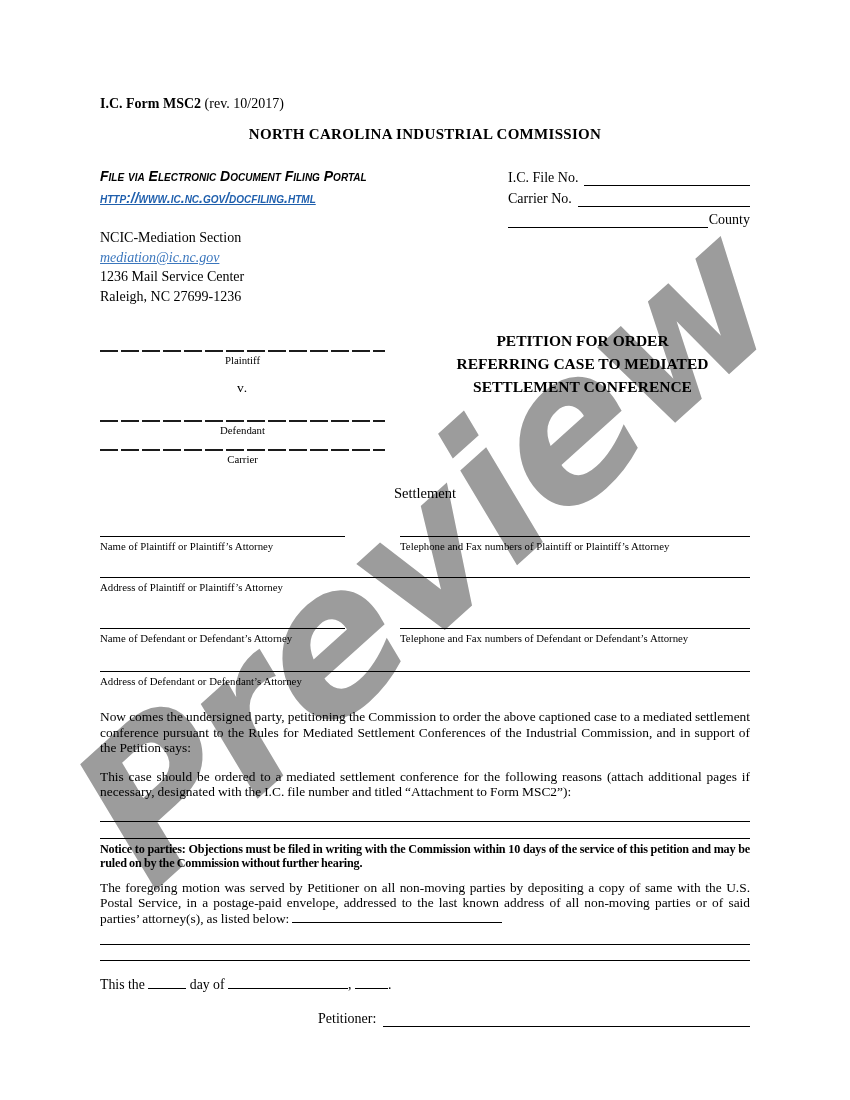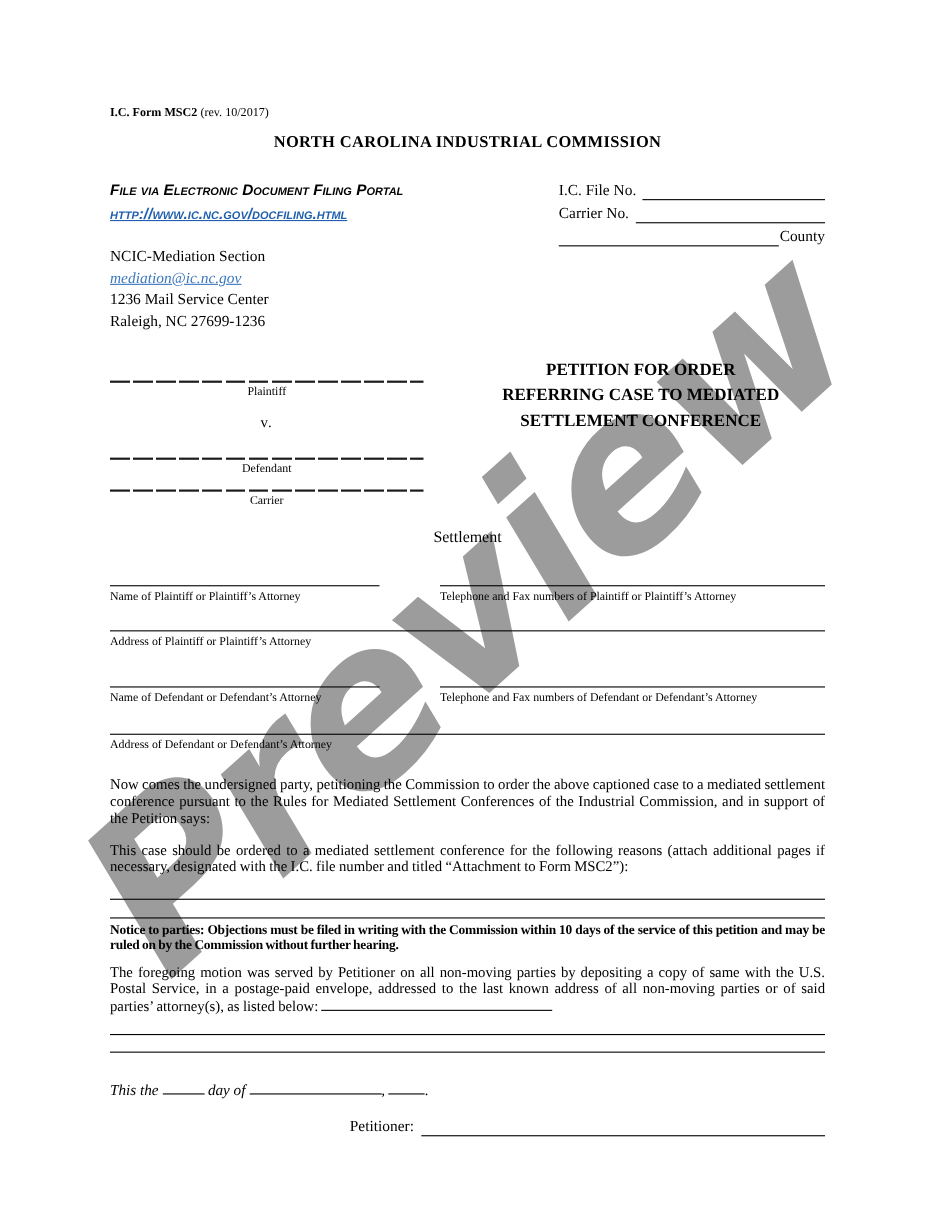--- a/index.html
+++ b/index.html
@@ -12,21 +12,21 @@
     position:absolute; left:25px; top:440px; width:800px; height:230px;
     display:flex; align-items:center; justify-content:center;
     transform:rotate(-42deg);
     font-family:"DejaVu Sans", sans-serif; font-weight:bold; font-style:italic;
     font-size:198px; letter-spacing:-4px; color:#9c9c9c; z-index:0;
     white-space:nowrap; user-select:none;
   }
   
   .content { position:absolute; left:100px; top:96px; width:650px; z-index:1; }
 
-  .form-id-line { font-size:11px; }
+  .form-id-line { font-size:14px; }
   .form-id-line .b { font-weight:bold; }
 
   .main-title {
     margin:14px 0 11px 0; text-align:center; font-size:15px; font-weight:bold;
     letter-spacing:.3px;
   }
 
   .hdr-cols { display:flex; margin-top:22px; }
   .efile {
     width:350px; font-family:"Liberation Sans", sans-serif;
@@ -87,21 +87,21 @@
     margin-top:3px; font-size:12.2px; font-weight:bold; line-height:14px;
     text-align:justify; letter-spacing:-0.2px; word-spacing:-0.5px;
   }
 
   .inline-fill {
     display:inline-block; border-bottom:1.3px solid #000; height:11px;
     vertical-align:baseline;
   }
   .trail-fill { width:210px; }
 
-  .date-line { margin-top:26px; font-size:13.8px;font-style:italic; }
+  .date-line { margin-top:16px; font-size:13.8px; }
   .blank-day { width:38px; }
   .blank-month { width:120px; }
   .blank-year { width:33px; }
 
   .petitioner-row { display:flex; align-items:flex-end; margin-top:18px; font-size:14px; }
   .petitioner-indent { width:218px; }
   .petitioner-fill { flex:1; border-bottom:1.3px solid #000; margin-left:7px; }
 </style>
 </head>
 <body>

